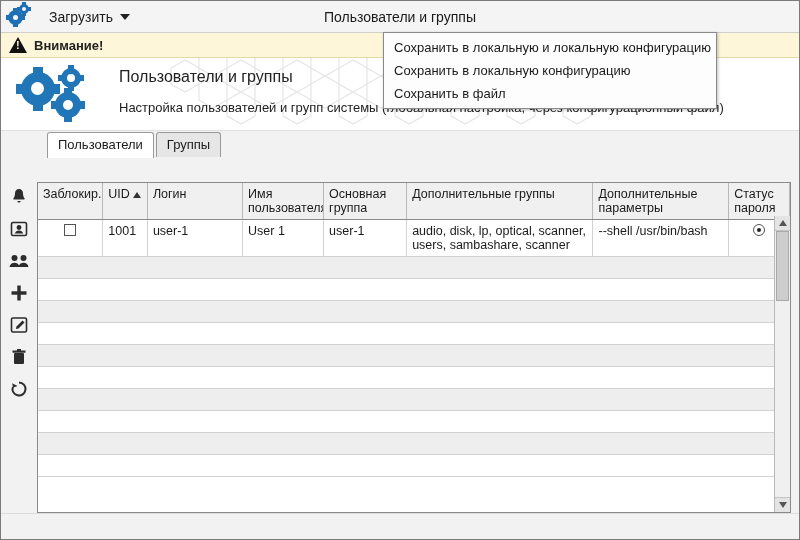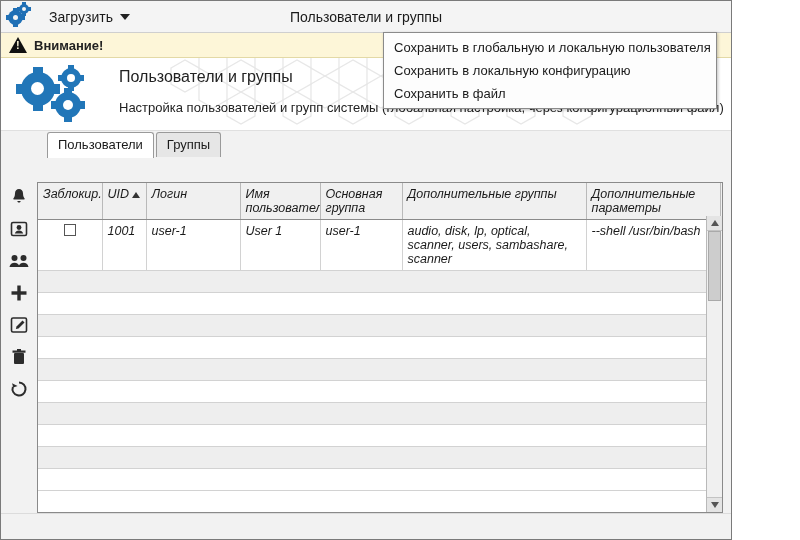--- a/index.html
+++ b/index.html
@@ -7,21 +7,21 @@
     padding: 0;
     background: #ffffff;
   }
   body {
     font-family: "Liberation Sans", sans-serif;
     font-size: 13px;
     color: #1a1a1a;
   }
   #app {
     position: relative;
-    width: 732px;
+    width: 800px;
     height: 540px;
     box-sizing: border-box;
     border: 1px solid #7a7a7a;
     background: #f2f2f2;
     overflow: hidden;
   }
 
   
   .titlebar {
     position: relative;
@@ -300,21 +300,20 @@
     overflow: hidden;
     display: flex;
     flex-direction: column;
     position: relative;
   }
   table {
     border-collapse: collapse;
     width: 100%;
     table-layout: fixed;
     font-size: 12.5px;
-    font-style: italic;
   }
   thead th {
     background: #f0f0f0;
     border-right: 1px solid #b9b9b9;
     border-bottom: 1px solid #8a8a8a;
     text-align: left;
     font-weight: normal;
     font-size: 12.5px;
     padding: 4px 5px;
     vertical-align: top;
@@ -656,19 +655,19 @@
           </div>
         <div class="vs-thumb"></div>
         <div class="vs-arrow bottom">
             <span class="vs-down"></span>
           </div>
       </div>
     </div>
   </div>
 
   <div class="dropdown">
-    <div class="dd-item">Сохранить в глобальную и локальную пользователя</div>
+    <div class="dd-item">Сохранить в локальную и локальную конфигурацию</div>
     <div class="dd-item">Сохранить в локальную конфигурацию</div>
     <div class="dd-item">Сохранить в файл</div>
   </div>
 
   <div class="statusbar"></div>
 </div>
 
 </body></html>

